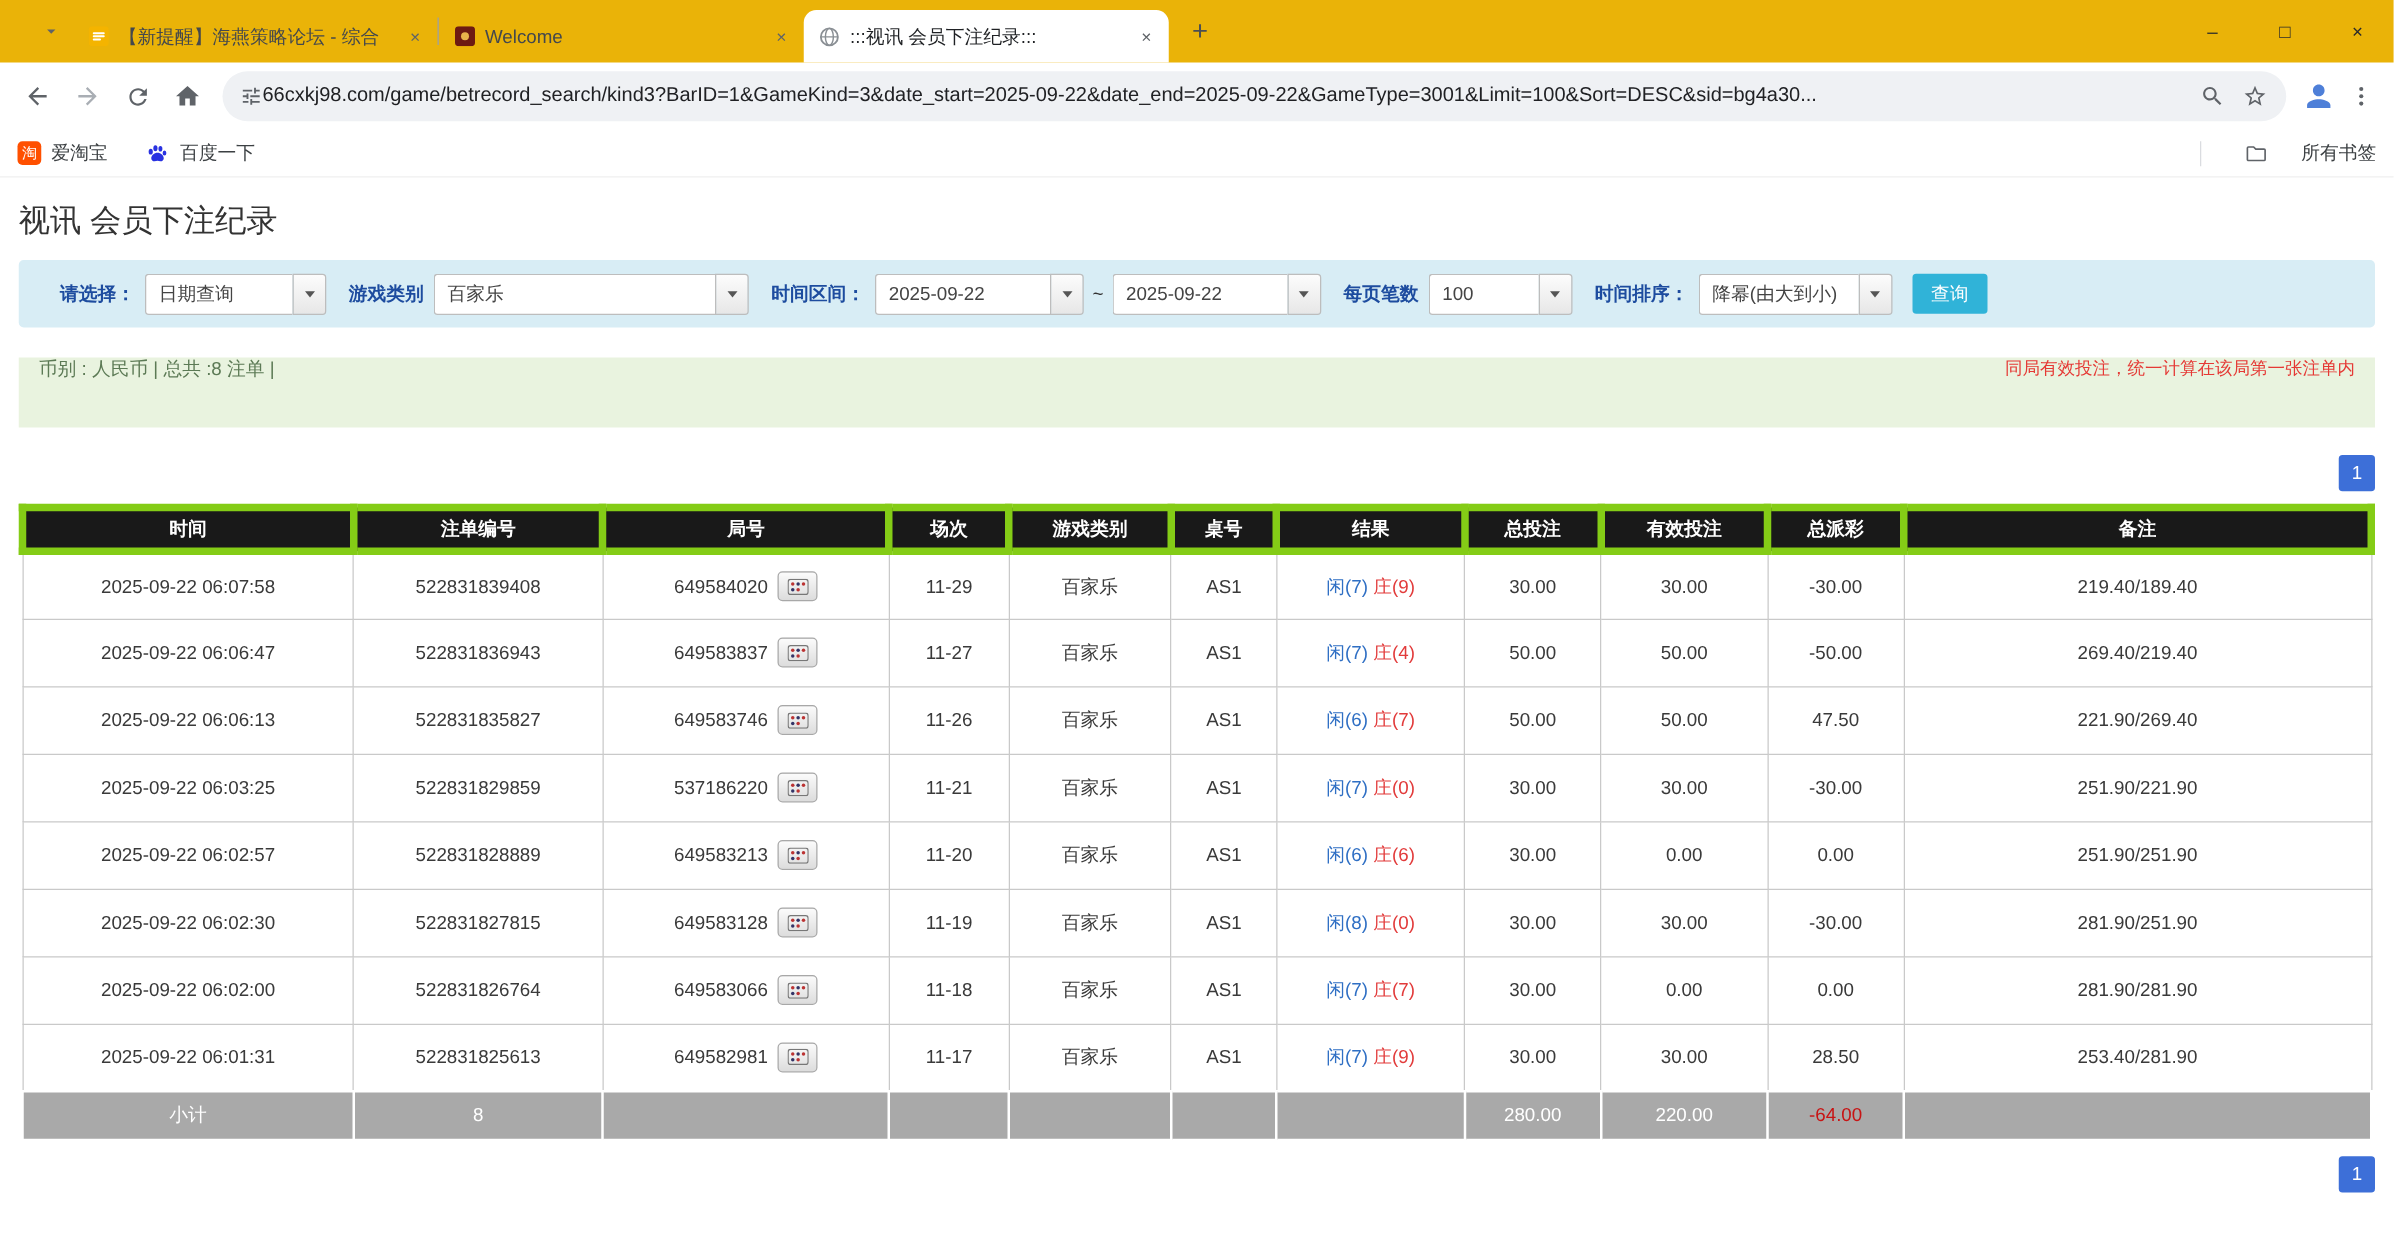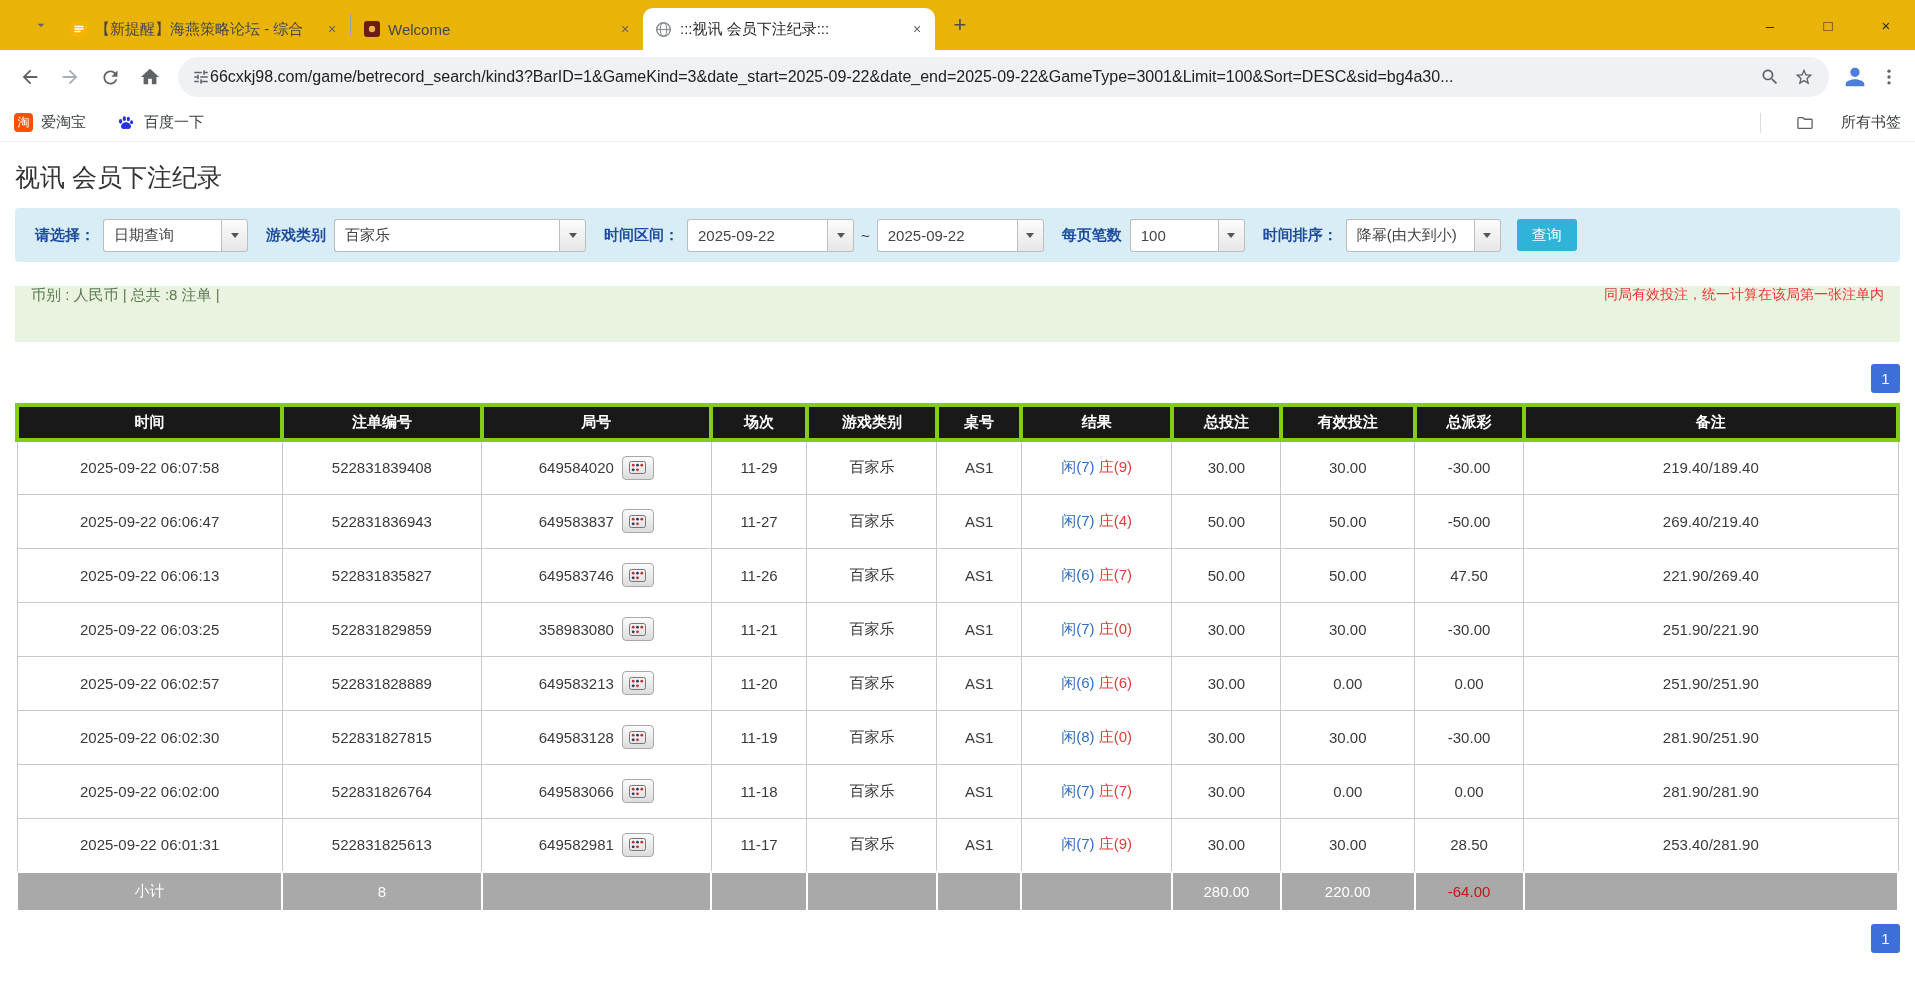--- a/index.html
+++ b/index.html
@@ -33,38 +33,38 @@
   .taobao-ic { width:19px; height:19px; border-radius:4px; background:#ff5000; color:#fff; font-size:12px; display:flex; align-items:center; justify-content:center; }
   .bm-right { margin-left:auto; display:flex; align-items:center; gap:26px; font-size:15px; color:#3c4043; }
   .bm-divider { width:1px; height:20px; background:#dadce0; margin-right:8px; }
 
   
   .page { padding:0 15px; }
   h1.ptitle { margin-top:20px; font-size:25px; line-height:1.2; font-weight:500; color:#333; }
 
   .filterbar { margin-top:16px; height:54px; background:var(--filter-bg,#d8edf5); border-radius:4px; display:flex; align-items:center; padding:0 16px; font-size:15px; }
   .flabel { color:var(--label-navy,#1d4c9f); font-weight:bold; margin:0 8px 0 18px; white-space:nowrap; }
-  .flabel.first { margin-left:4px; }
+  .flabel.first { margin-left:17px; }
   .combo { display:inline-flex; height:33px; flex:0 0 auto; }
   .combo-val { border:1px solid #bdbdbd; border-right:none; border-radius:3px 0 0 3px; background:#fff; display:flex; align-items:center; padding:0 10px; color:#444; white-space:nowrap; overflow:hidden; }
   .combo-btn { width:27px; border:1px solid #bdbdbd; border-radius:0 3px 3px 0; background:linear-gradient(#fcfcfc,#e7e7e7); display:flex; align-items:center; justify-content:center; }
   .tri { width:0; height:0; border-left:4px solid transparent; border-right:4px solid transparent; border-top:5px solid #555; }
   .tilde { margin:0 7px; color:#333; }
   .querybtn { margin-left:16px; height:32px; padding:0 15px; background:var(--query-cyan,#30b3d8); color:#fff; border:none; border-radius:3px; font-size:15px; cursor:pointer; }
 
   .infobar { margin-top:24px; height:56px; background:var(--info-bg,#e9f3df); display:flex; align-items:flex-start; justify-content:space-between; padding:0 16px; }
   .info-left { font-size:15px; color:#5c7a55; }
   .info-right { font-size:14px; color:var(--notice-red,#e53935); }
 
   .pager { display:flex; justify-content:flex-end; margin-top:22px; }
   .pager.bottom { margin-top:12px; }
   .pagebtn { width:29px; height:29px; background:var(--accent-blue,#3d6fd8); color:#fff; border:none; border-radius:3px; font-size:15px; }
 
   table.bets { width:100%; margin-top:10px; border-collapse:collapse; table-layout:fixed; font-size:15px; }
-  table.bets th { background:var(--header-bg,#191919); color:#fff; height:35px; font-weight:bold; border:4px solid #84cc16; }
+  table.bets th { background:var(--header-bg,#191919); color:#fff; height:35px; font-weight:bold; border:6px solid #84cc16; }
   table.bets tbody.data td { height:54px; border:1px solid #c9c9c9; background:#fff; text-align:center; color:#3a3a3a; }
   .roundwrap { display:flex; align-items:center; justify-content:center; gap:8px; }
   .roadbtn { width:32px; height:24px; border:1px solid #a8a8a8; border-radius:4px; background:linear-gradient(#fbfbfb,#dcdcdc); display:inline-flex; align-items:center; justify-content:center; padding:0; }
   .blue { color:var(--link-blue,#2f6fc4); }
   .red { color:var(--negative-red,#e23b3b); }
   tr.sumrow td { background:var(--summary-gray,#a9a9a9); color:#fff; height:39px; border:2px solid #fff; text-align:center; }
   tr.sumrow td.red { color:#c81414; }
 </style>
 </head>
 <body>
@@ -371,21 +371,21 @@
           <td class="blue">50.00</td>
           <td>50.00</td>
           <td>47.50</td>
           <td>221.90/269.40</td>
         </tr>
         <tr>
           <td>2025-09-22 06:03:25</td>
           <td>522831829859</td>
           <td>
             <div class="roundwrap">
-              <span>358983080</span>
+              <span>537186220</span>
               <button class="roadbtn">
   <svg width="17" height="13" viewBox="0 0 17 13">
     <rect x="0.5" y="0.5" width="16" height="12" rx="2" fill="none" stroke="#777"></rect>
     <circle cx="4.2" cy="4.2" r="1.4" fill="#b33"></circle>
     <circle cx="8.5" cy="4.2" r="1.4" fill="#336"></circle>
     <circle cx="12.8" cy="4.2" r="1.4" fill="#b33"></circle>
     <circle cx="4.2" cy="8.8" r="1.4" fill="#336"></circle>
     <circle cx="8.5" cy="8.8" r="1.4" fill="#b33"></circle>
   </svg>
 </button>

